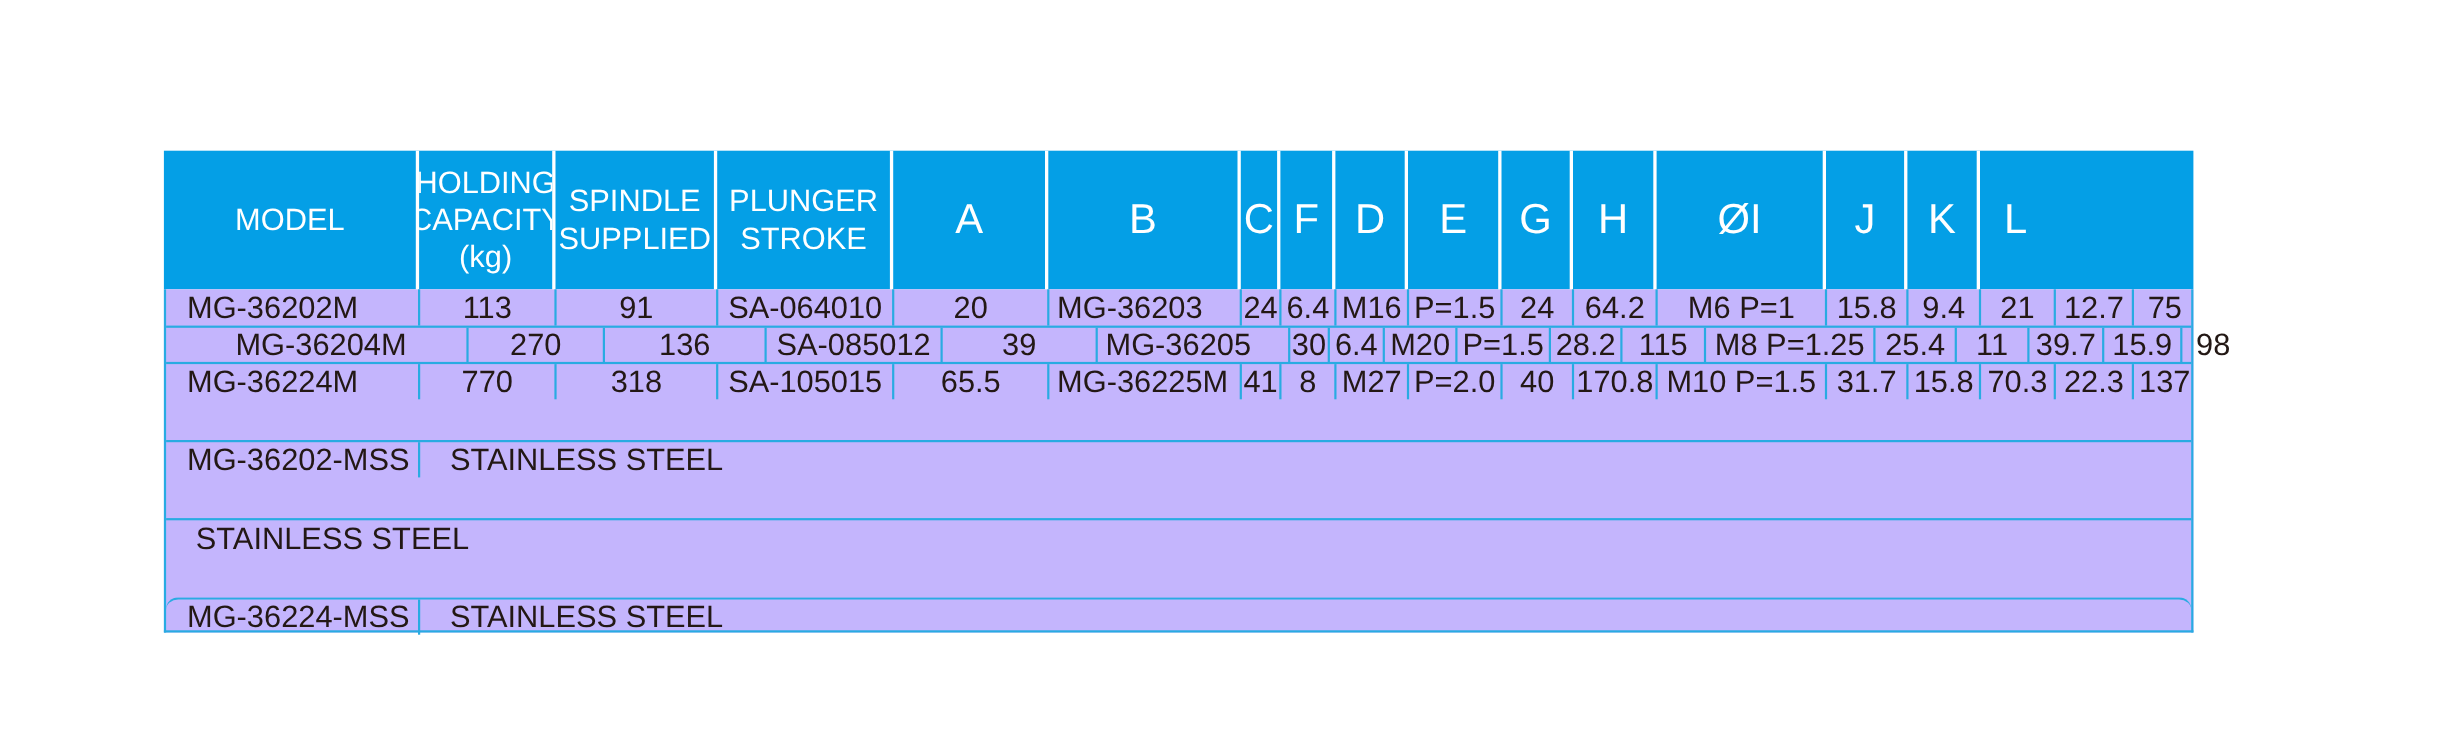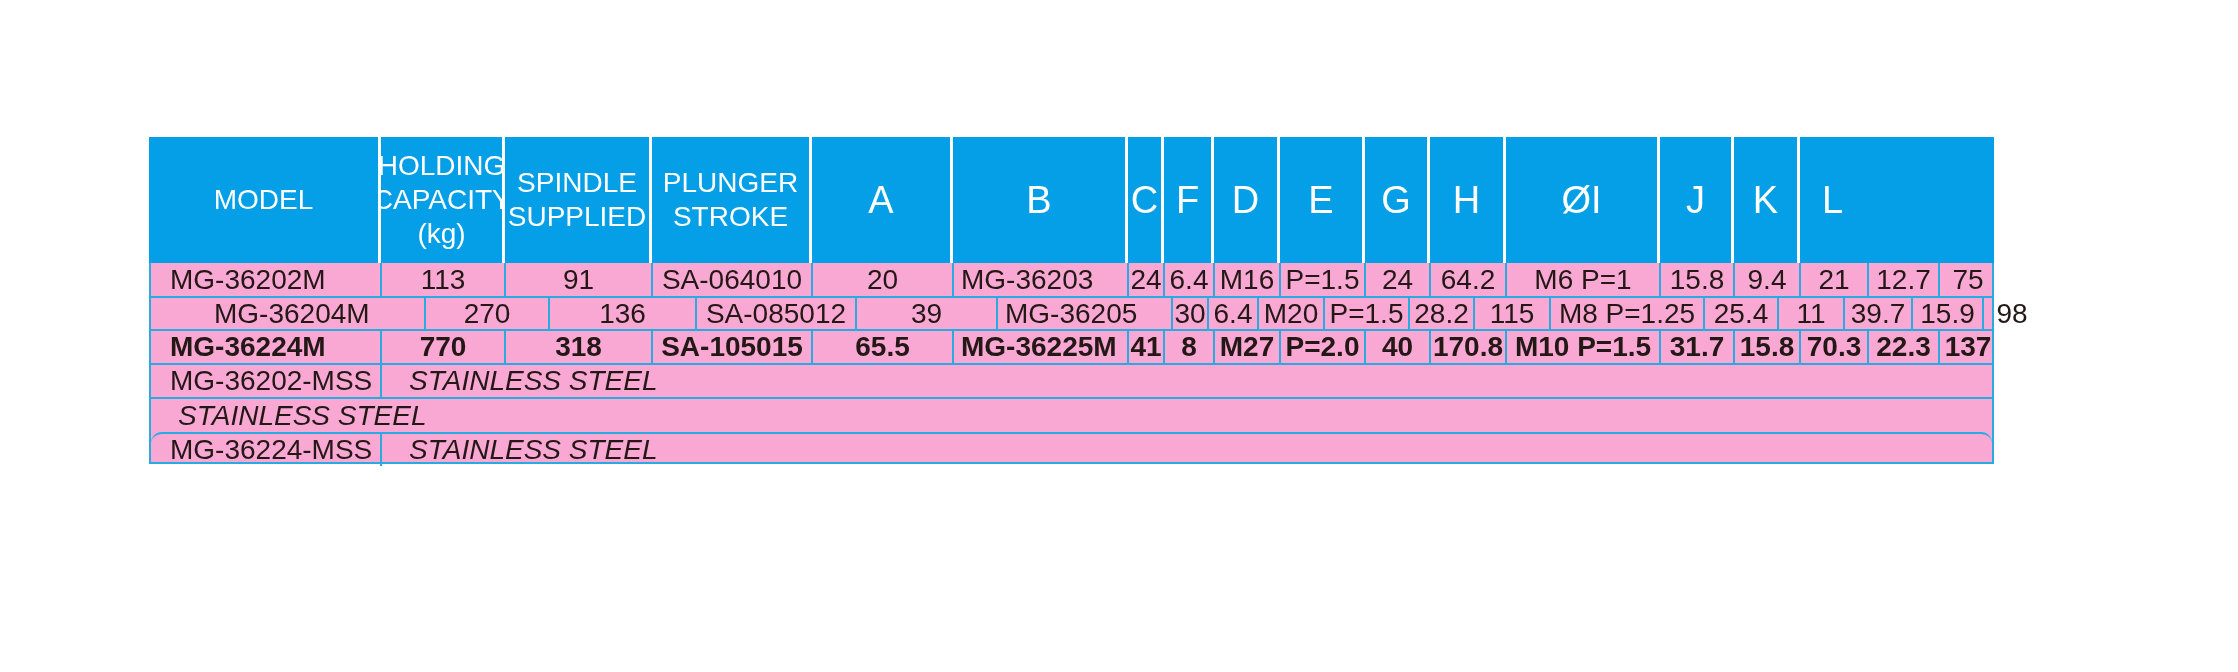--- a/index.html
+++ b/index.html
@@ -35,49 +35,49 @@
     line-height: 34px;
     border-left: 3px solid #ffffff;
     overflow: hidden;
   }
   .th.c0 { border-left: none; }
   .th.letter { font-size: 38px; line-height: 1; }
   .tbody {
     box-sizing: border-box;
     border: 2px solid var(--grid-line, #29abe2);
     border-top: none;
-    background: #f9a8d4;
+    background: #c4b5fd;
   }
   .trow {
     display: grid;
     grid-template-columns: var(--cols);
     box-sizing: border-box;
   }
-  .trow.mssrow { grid-template-columns: 229px 1fr; }
+  .trow.mssrow { grid-template-columns: 229px 1fr; margin-top: 37px; }
   .trow + .trow { border-top: 2px solid var(--grid-line, #29abe2); }
   .trow:nth-child(1) { height: 33px; }
   .trow:nth-child(2) { height: 33px; padding-left: 44px; }
-  .trow:nth-child(3) { height: 34px; font-weight: bold; }
+  .trow:nth-child(3) { height: 34px; }
   .trow:nth-child(4) { height: 34px; }
   .trow:nth-child(5) { height: 35px; }
   .trow:nth-child(6) { height: 30px; border-radius: 11px; }
   .td {
     display: flex;
     align-items: center;
     justify-content: center;
     white-space: nowrap;
     box-sizing: border-box;
     font-size: 28px;
     color: var(--body-text, #231815);
     overflow: visible;
   }
   .td + .td { border-left: 2px solid var(--grid-line, #29abe2); }
   .td.c0 { justify-content: flex-start; padding-left: 19px; }
   .td.c5 { justify-content: flex-start; padding-left: 7px; }
-  .td.mat { justify-content: flex-start; padding-left: 27px; font-style: italic; }
+  .td.mat { justify-content: flex-start; padding-left: 27px; }
 </style>
 </head>
 <body>
 
 <div class="canvas" style="--header-bg: #049FE6; --grid-line: #29ABE2; --header-text: #FFFFFF; --body-text: #231815; --page-bg: #FFFFFF;">
   <div class="spec-table">
     <div class="thead" id="thead">
         <div class="th c0">MODEL</div>
         <div class="th c2">HOLDING CAPACITY (kg)</div>
         <div class="th c3">SPINDLE SUPPLIED</div>

